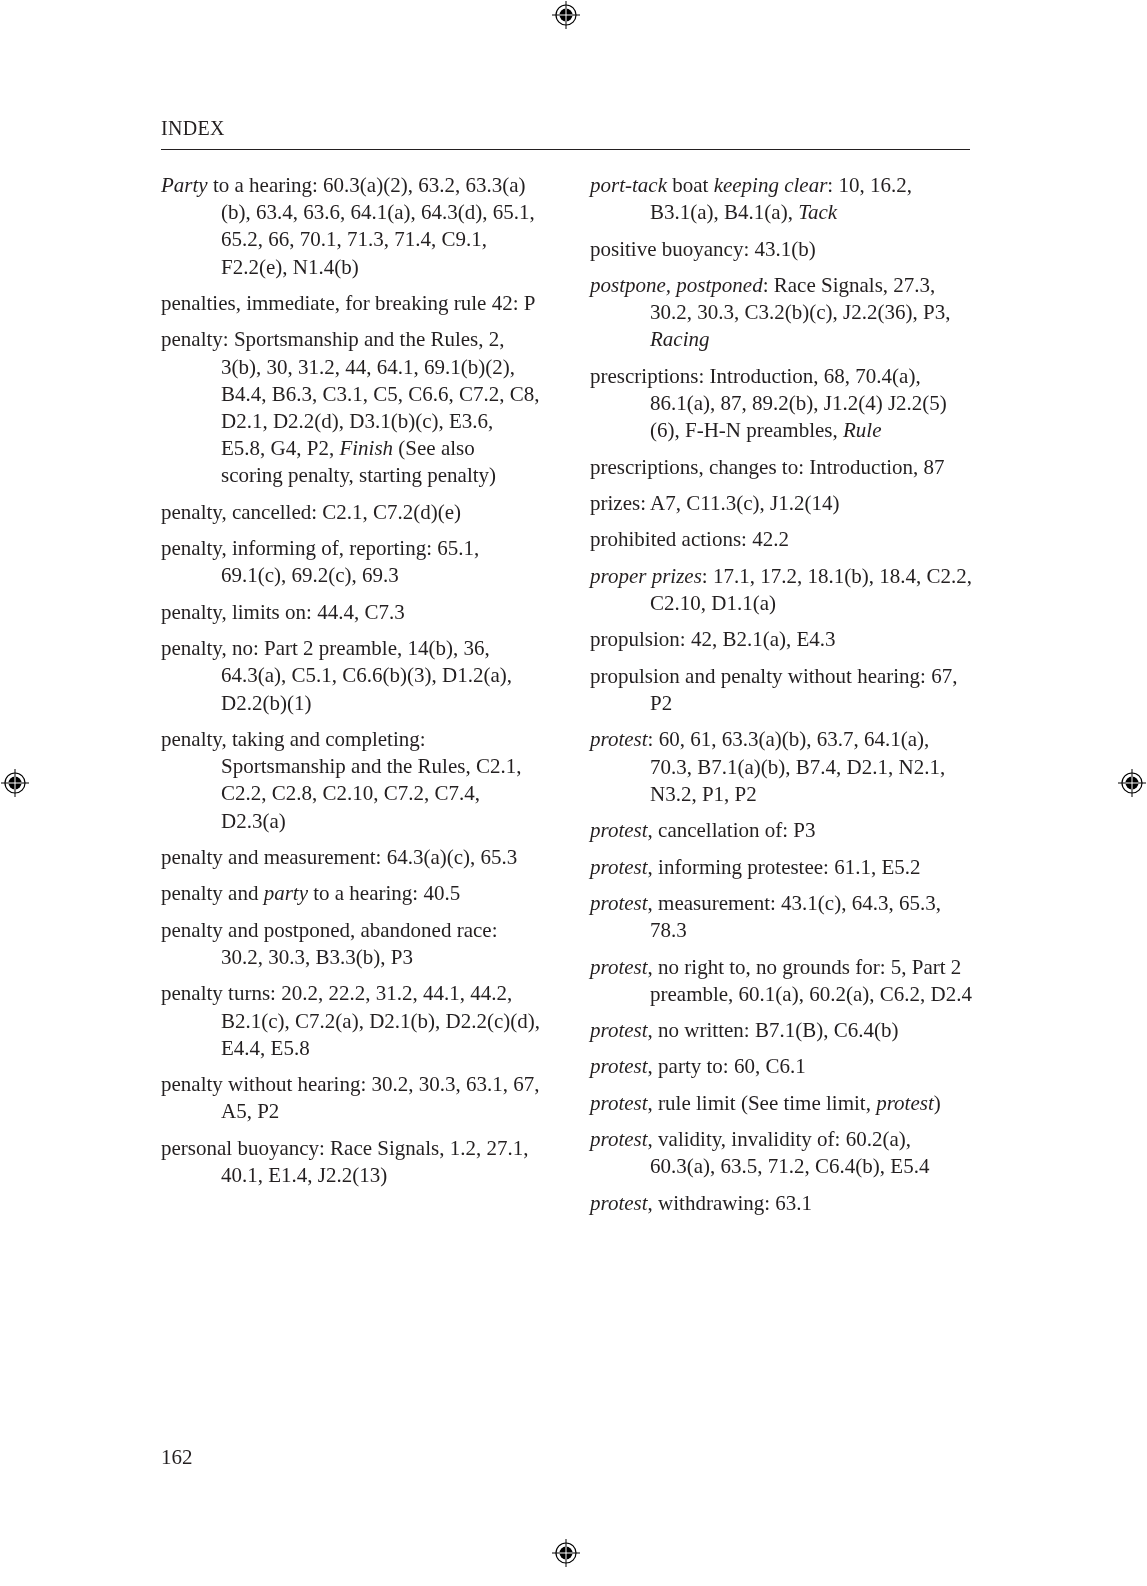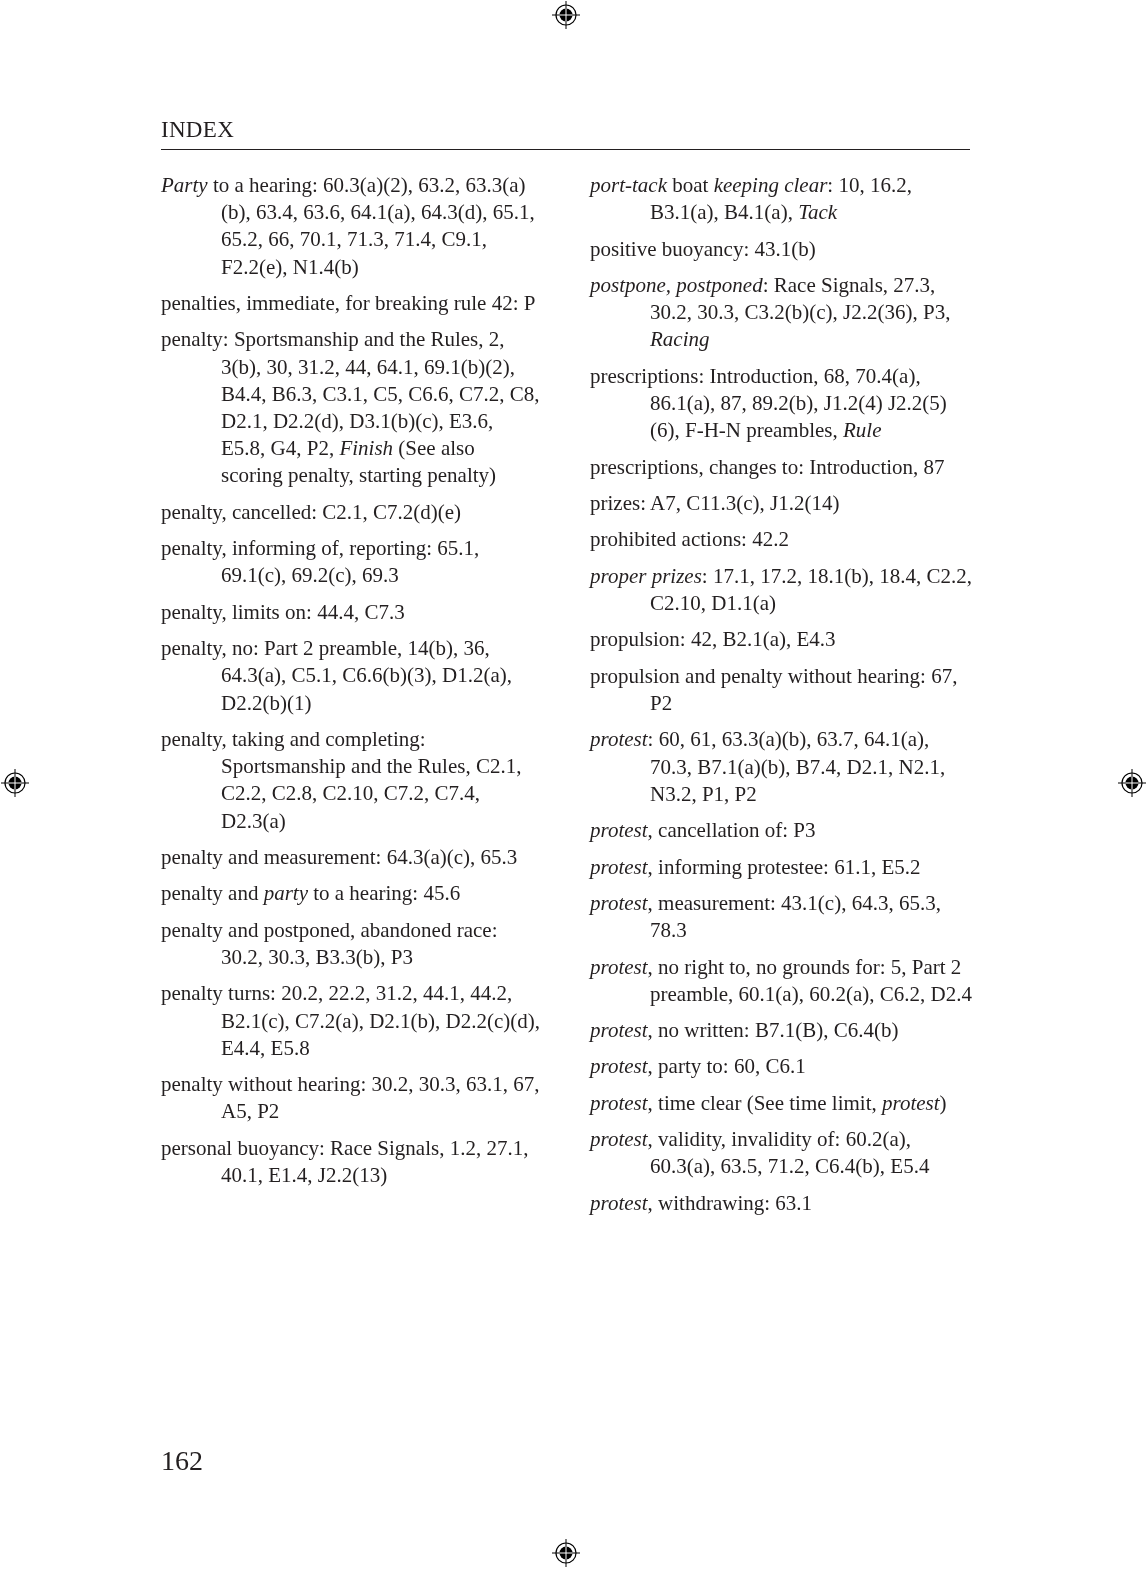--- a/index.html
+++ b/index.html
@@ -10,39 +10,39 @@
   }
   .regmark { position: absolute; width: 30px; height: 30px; }
   .regmark svg { display: block; }
   #reg-top { left: 551px; top: 0px; }
   #reg-bottom { left: 551px; top: 1538px; }
   #reg-left { left: 0px; top: 768px; }
   #reg-right { left: 1117px; top: 768px; }
 
   .running-head {
     position: absolute; left: 161px; top: 117px;
-    font-family: "Liberation Serif", serif; font-size: 23px; letter-spacing: 0.3px;
+    font-family: "Liberation Serif", serif; font-size: 20px; letter-spacing: 0.3px;
   }
   .head-rule {
     position: absolute; left: 161px; top: 149px; width: 809px; height: 0;
     border-top: 1.5px solid #231f20;
   }
   .col {
     position: absolute; top: 172px; width: 380px;
     font-family: Liberation Serif, serif; font-size: 21px; line-height: 27.2px;
   }
   #col-left { left: 161px; }
   #col-right { left: 590px; width: 385px; }
   .entry {
     padding-left: 60px; text-indent: -60px; margin-bottom: 9.2px;
   }
   .entry i { font-style: italic; }
   .folio {
     position: absolute; left: 161px; top: 1445px;
-    font-family: "Liberation Serif", serif; font-size: 28px;
+    font-family: "Liberation Serif", serif; font-size: 21px;
   }
 </style>
 </head>
 <body>
 
 <div class="regmark" id="reg-top">
   <svg width="30" height="30" viewBox="0 0 30 30">
       <circle cx="15" cy="15" r="10" fill="none" stroke="#000" stroke-width="1.2"></circle>
       <circle cx="15" cy="15" r="6.5" fill="#000"></circle>
       <line x1="15" y1="1" x2="15" y2="29" stroke="#000" stroke-width="1"></line>
@@ -88,21 +88,21 @@
 <div class="col" id="col-left">
     <div class="entry"><i>Party</i><span> to a hearing: 60.3(a)(2), 63.2, 63.3(a)(b), 63.4, 63.6, 64.1(a), 64.3(d), 65.1, 65.2, 66, 70.1, 71.3, 71.4, C9.1, F2.2(e), N1.4(b)</span></div>
     <div class="entry"><span>penalties, immediate, for breaking rule 42: P</span></div>
     <div class="entry"><span>penalty: Sportsmanship and the Rules, 2, 3(b), 30, 31.2, 44, 64.1, 69.1(b)(2), B4.4, B6.3, C3.1, C5, C6.6, C7.2, C8, D2.1, D2.2(d), D3.1(b)(c), E3.6, E5.8, G4, P2, </span><i>Finish</i><span> (See also scoring penalty, starting penalty)</span></div>
     <div class="entry"><span>penalty, cancelled: C2.1, C7.2(d)(e)</span></div>
     <div class="entry"><span>penalty, informing of, reporting: 65.1, 69.1(c), 69.2(c), 69.3</span></div>
     <div class="entry"><span>penalty, limits on: 44.4, C7.3</span></div>
     <div class="entry"><span>penalty, no: Part 2 preamble, 14(b), 36, 64.3(a), C5.1, C6.6(b)(3), D1.2(a), D2.2(b)(1)</span></div>
     <div class="entry"><span>penalty, taking and completing: Sportsmanship and the Rules, C2.1, C2.2, C2.8, C2.10, C7.2, C7.4, D2.3(a)</span></div>
     <div class="entry"><span>penalty and measurement: 64.3(a)(c), 65.3</span></div>
-    <div class="entry"><span>penalty and </span><i>party</i><span> to a hearing: 45.6</span></div>
+    <div class="entry"><span>penalty and </span><i>party</i><span> to a hearing: 40.5</span></div>
     <div class="entry"><span>penalty and postponed, abandoned race: 30.2, 30.3, B3.3(b), P3</span></div>
     <div class="entry"><span>penalty turns: 20.2, 22.2, 31.2, 44.1, 44.2, B2.1(c), C7.2(a), D2.1(b), D2.2(c)(d), E4.4, E5.8</span></div>
     <div class="entry"><span>penalty without hearing: 30.2, 30.3, 63.1, 67, A5, P2</span></div>
     <div class="entry"><span>personal buoyancy: Race Signals, 1.2, 27.1, 40.1, E1.4, J2.2(13)</span></div>
   </div>
 <div class="col" id="col-right">
     <div class="entry"><i>port-tack</i><span> boat </span><i>keeping clear</i><span>: 10, 16.2, B3.1(a), B4.1(a), </span><i>Tack</i></div>
     <div class="entry"><span>positive buoyancy: 43.1(b)</span></div>
     <div class="entry"><i>postpone, postponed</i><span>: Race Signals, 27.3, 30.2, 30.3, C3.2(b)(c), J2.2(36), P3, </span><i>Racing</i></div>
     <div class="entry"><span>prescriptions: Introduction, 68, 70.4(a), 86.1(a), 87, 89.2(b), J1.2(4) J2.2(5)(6), F-H-N preambles, </span><i>Rule</i></div>
@@ -112,18 +112,18 @@
     <div class="entry"><i>proper prizes</i><span>: 17.1, 17.2, 18.1(b), 18.4, C2.2, C2.10, D1.1(a)</span></div>
     <div class="entry"><span>propulsion: 42, B2.1(a), E4.3</span></div>
     <div class="entry"><span>propulsion and penalty without hearing: 67, P2</span></div>
     <div class="entry"><i>protest</i><span>: 60, 61, 63.3(a)(b), 63.7, 64.1(a), 70.3, B7.1(a)(b), B7.4, D2.1, N2.1, N3.2, P1, P2</span></div>
     <div class="entry"><i>protest</i><span>, cancellation of: P3</span></div>
     <div class="entry"><i>protest</i><span>, informing protestee: 61.1, E5.2</span></div>
     <div class="entry"><i>protest</i><span>, measurement: 43.1(c), 64.3, 65.3, 78.3</span></div>
     <div class="entry"><i>protest</i><span>, no right to, no grounds for: 5, Part 2 preamble, 60.1(a), 60.2(a), C6.2, D2.4</span></div>
     <div class="entry"><i>protest</i><span>, no written: B7.1(B), C6.4(b)</span></div>
     <div class="entry"><i>protest</i><span>, party to: 60, C6.1</span></div>
-    <div class="entry"><i>protest</i><span>, time clear (See time limit, </span><i>protest</i><span>)</span></div>
+    <div class="entry"><i>protest</i><span>, rule limit (See time limit, </span><i>protest</i><span>)</span></div>
     <div class="entry"><i>protest</i><span>, validity, invalidity of: 60.2(a), 60.3(a), 63.5, 71.2, C6.4(b), E5.4</span></div>
     <div class="entry"><i>protest</i><span>, withdrawing: 63.1</span></div>
   </div>
 
 <div class="folio">162</div>
 
 </body></html>

